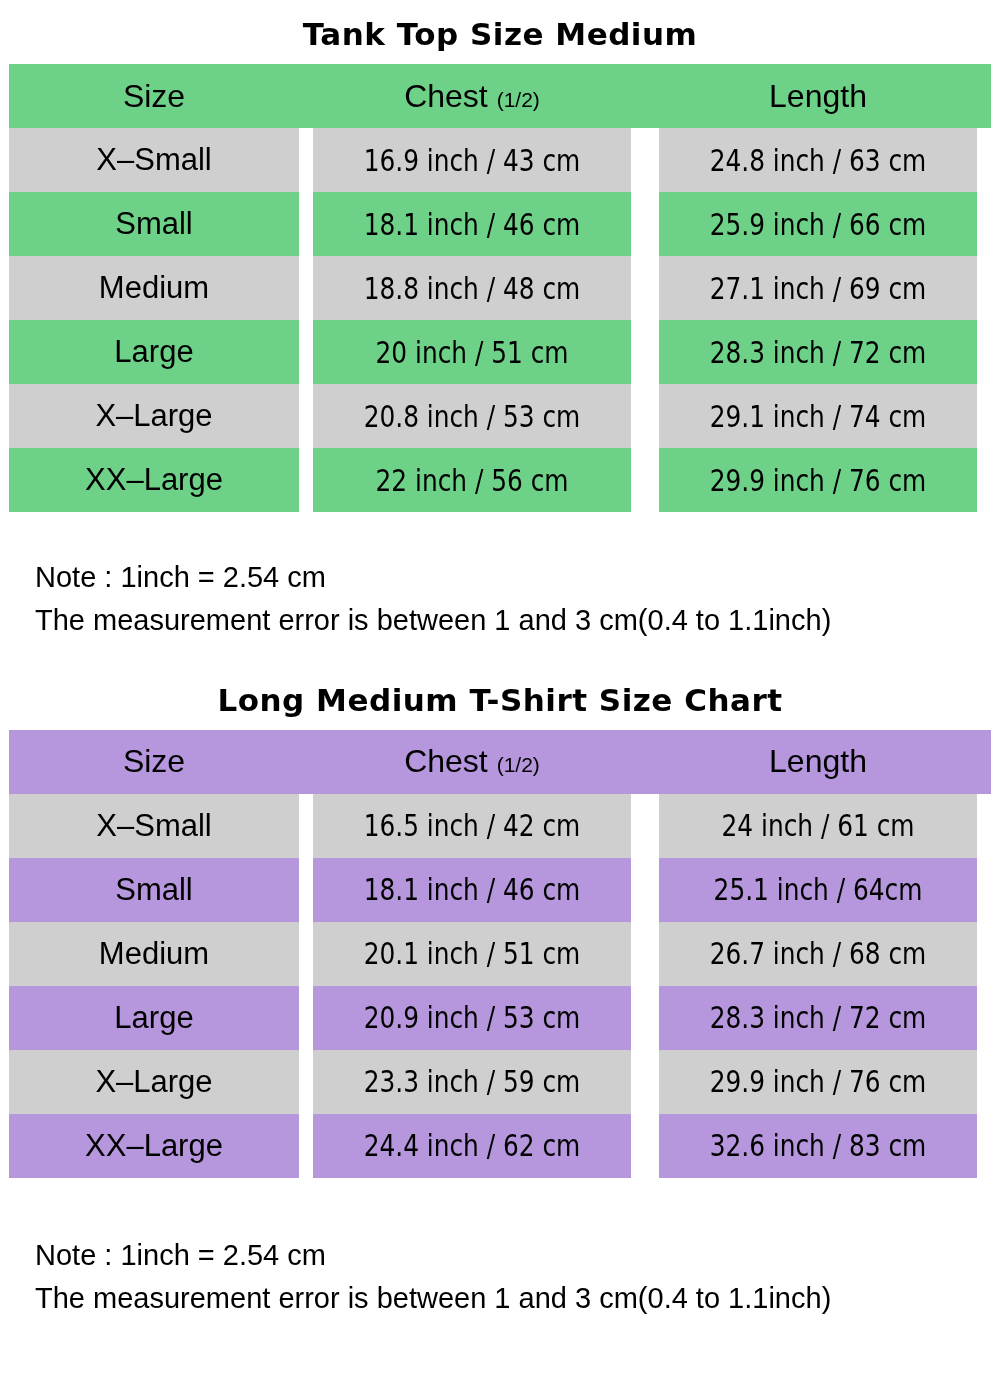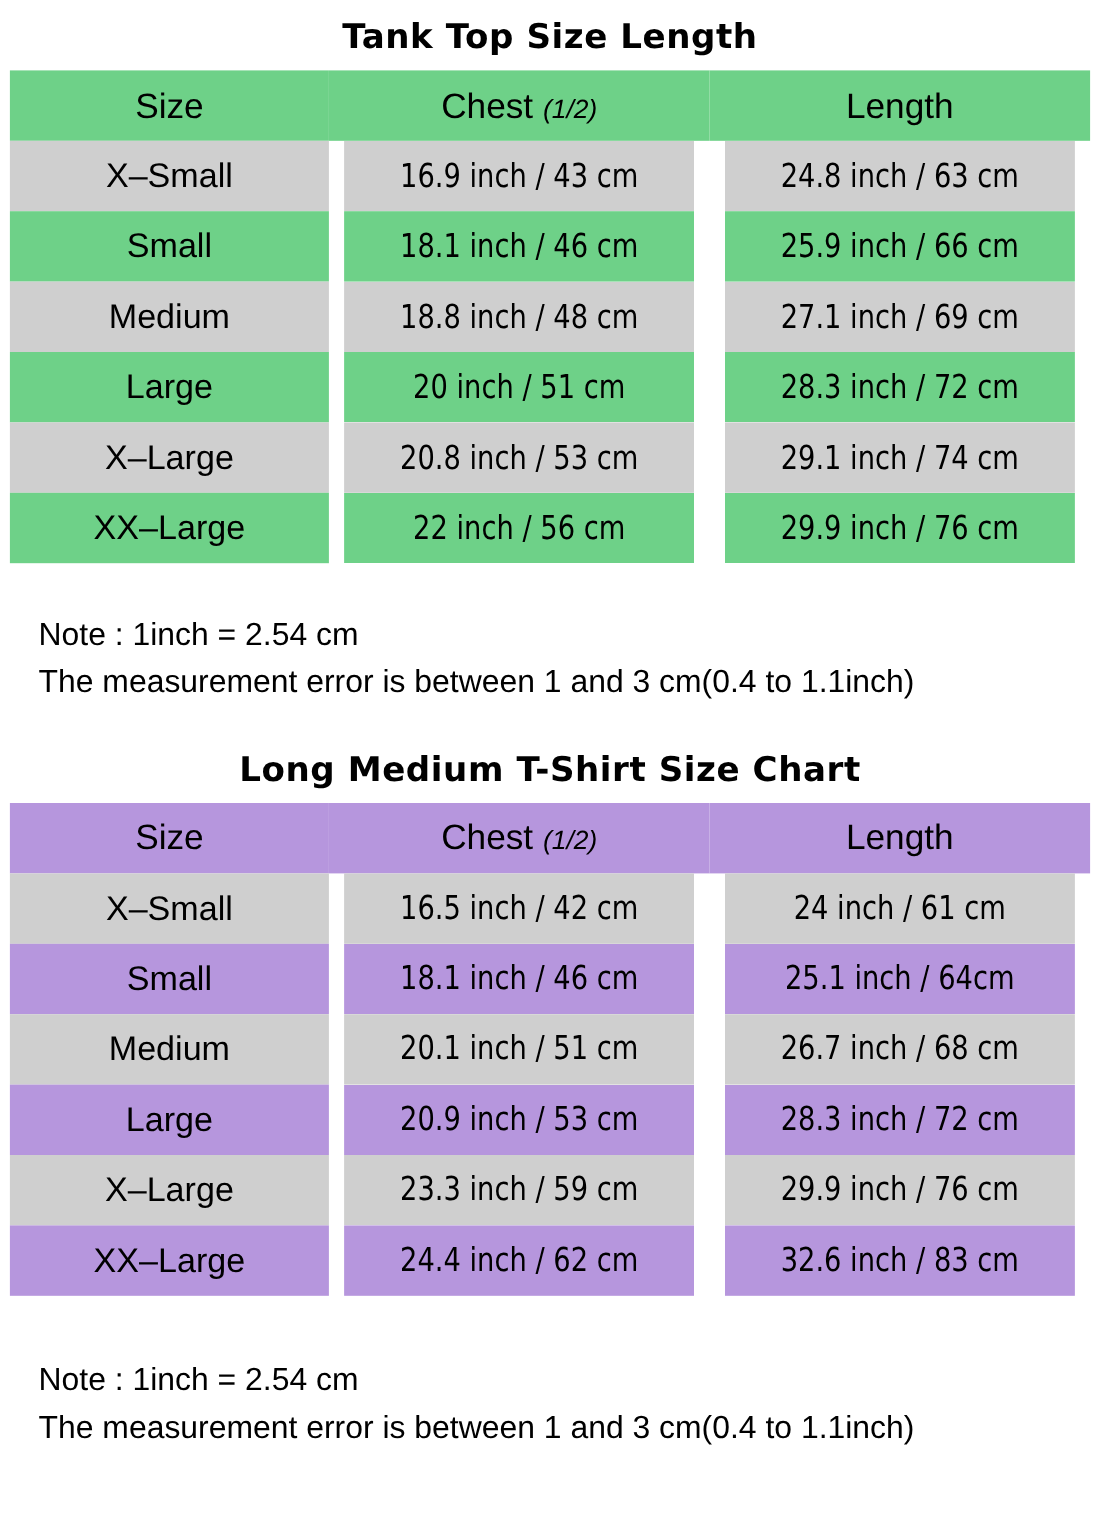--- a/index.html
+++ b/index.html
@@ -59,22 +59,21 @@
   }
 
   
   .hdr-cell {
     font-size: 32px;
     font-weight: normal;
     font-family: "Liberation Sans", sans-serif;
     margin-top: 16px;
   }
   .hdr-cell .frac {
-    font-size: 24px;
-    font-style: italic;
+    font-size: 21px;
   }
 
   
   .size-cell {
     font-size: 31px;
     font-family: "Liberation Sans", sans-serif;
   }
   
   .meas-cell {
     font-size: 30px;
@@ -104,21 +103,21 @@
   #notes1 { padding-top: 44px; }
   #notes2 { padding-top: 56px; }
 
   .spacer-lg { height: 34px; }
 </style>
 </head>
 <body>
 
 <div class="page">
 
-  <h1 class="chart-title" id="chart1-title">Tank Top Size Length</h1>
+  <h1 class="chart-title" id="chart1-title">Tank Top Size Medium</h1>
 
   <table class="size-table">
     <colgroup>
       <col class="c-size">
         <col class="c-chest">
         <col class="c-length">
     </colgroup>
     <thead>
       <tr class="row-green">
         <th class="hdr-cell">Size</th>

